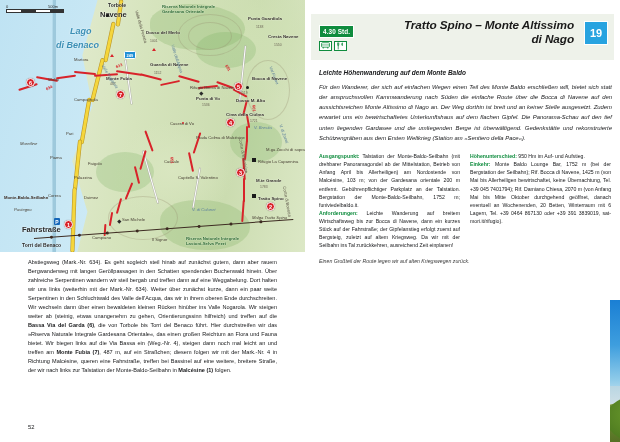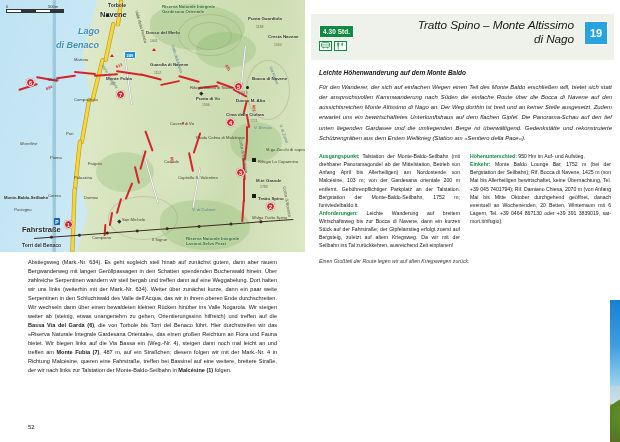--- a/index.html
+++ b/index.html
@@ -159,21 +159,21 @@
   #hdr-icons { display:flex; gap:2px; margin-top:2.5px; }
   .hicon {
     width:13px; height:10px; border:1px solid #0f8c3e; background:#fff;
     display:flex;align-items:center;justify-content:center;
   }
   #title-block {
     position:absolute; right:40px; top:4px; width:215px;
     text-align:right;
   }
   #title-block .ttl {
-    font-size:11.8px; font-weight:normal; font-style:italic; color:#1a1a1a;
+    font-size:11.8px; font-weight:bold; font-style:italic; color:#1a1a1a;
     line-height:1.22; letter-spacing:-.1px;
   }
   #badge-num {
     position:absolute; right:6px; top:7px; width:24px; height:24px;
     background:#27a3e0; color:#fff; font-size:11px; font-weight:bold;
     display:flex; align-items:center; justify-content:center;
     border:1px solid #fff;
   }
   #subtitle {
     margin-top:9px; font-size:6.5px; font-weight:bold; font-style:italic;
@@ -304,21 +304,21 @@
         <span class="pylon" style="left:16px"></span>
           <span class="pylon" style="left:44px"></span>
         <span class="pylon" style="left:72px"></span>
           <span class="pylon" style="left:102px"></span>
         <span class="pylon" style="left:132px"></span>
           <span class="pylon" style="left:164px"></span>
         <span class="pylon" style="left:196px"></span>
           <span class="pylon" style="left:226px"></span>
       </div>
 
-      <span class="maplabel lake" style="left:78px;top:26px;">Lago</span>
+      <span class="maplabel lake" style="left:70px;top:26px;">Lago</span>
       <span class="maplabel lake" style="left:56px;top:40px;">di Benaco</span>
 
       <span class="maplabel town-sm" style="left:108px;top:3px;">Torbole</span>
       <span class="maplabel town" style="left:100px;top:11px;">Navene</span>
       <span class="maplabel town" style="left:22px;top:226px;">Fahrstraße</span>
       <span class="maplabel town-sm" style="left:22px;top:243px;">Torri del Benaco</span>
 
       <span class="maplabel" style="left:74px;top:58px;">Martora</span>
       <span class="maplabel" style="left:48px;top:78px;font-style:italic;">Molini</span>
       <span class="maplabel" style="left:74px;top:98px;">Campagnola</span>

